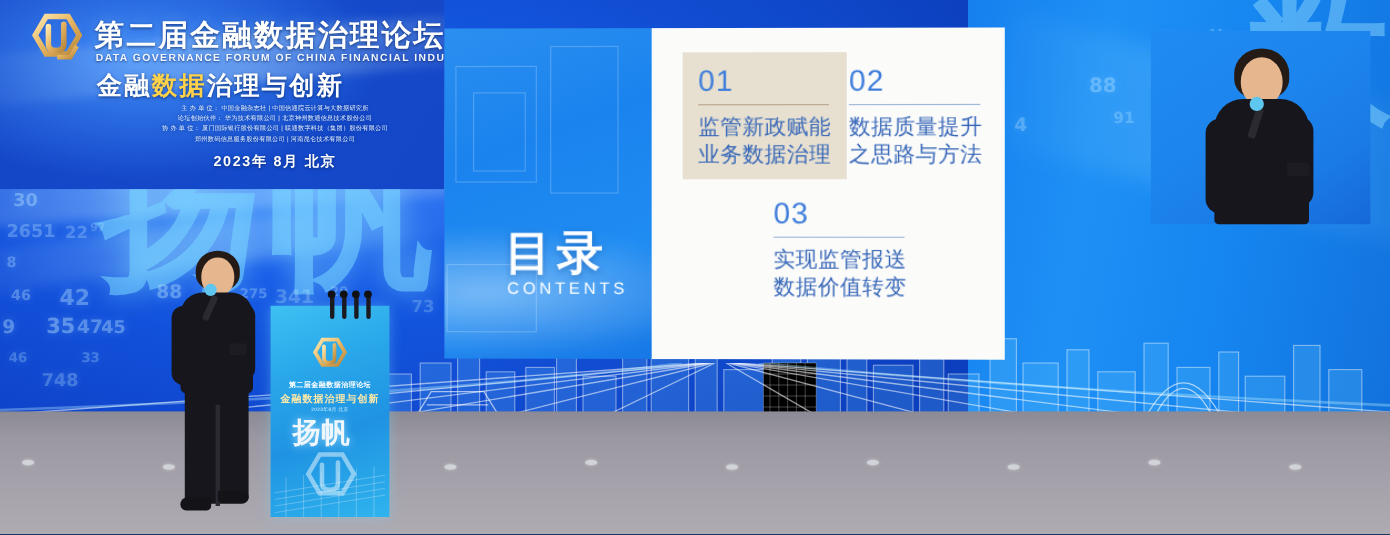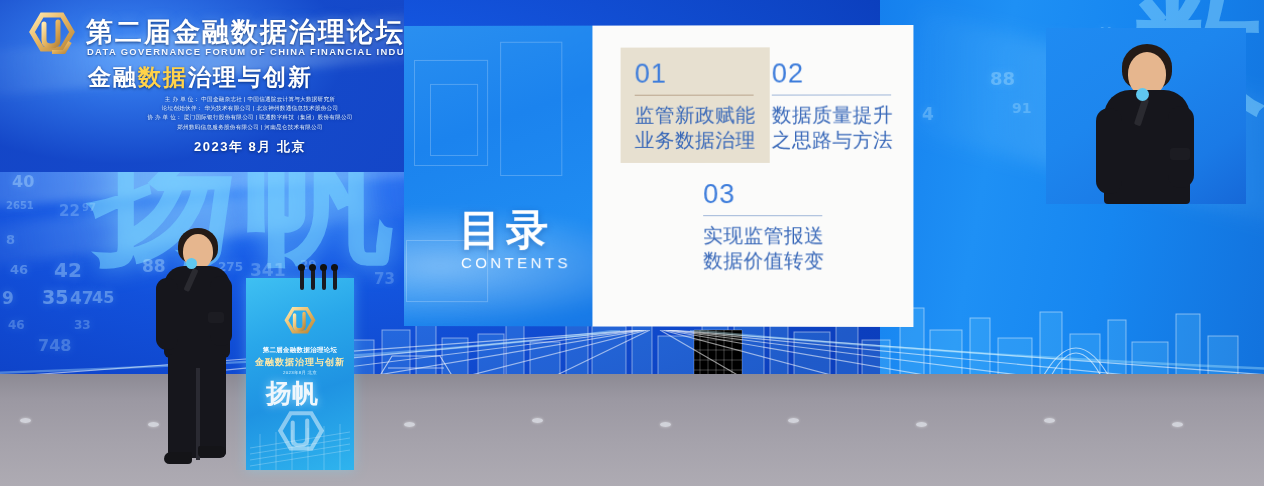--- a/index.html
+++ b/index.html
@@ -231,24 +231,24 @@
   <div class="calligraphy-right">数</div>
 
   <div id="numbers-layer">
       <div class="num" style="left: 8px; top: 62px; font-size: 13px; opacity: 0.55;">819</div>
       <div class="num" style="left: 58px; top: 88px; font-size: 11px; opacity: 0.5;">6437</div>
       <div class="num" style="left: 6px; top: 108px; font-size: 11px; opacity: 0.5;">17</div>
       <div class="num" style="left: 32px; top: 106px; font-size: 12px; opacity: 0.5;">68</div>
       <div class="num" style="left: 52px; top: 108px; font-size: 11px; opacity: 0.45;">23</div>
       <div class="num" style="left: 76px; top: 104px; font-size: 11px; opacity: 0.5;">15</div>
       <div class="num" style="left: 94px; top: 100px; font-size: 9px; opacity: 0.45;">4</div>
-      <div class="num" style="left: 12px; top: 172px; font-size: 16px; opacity: 0.6;">40</div>
+      <div class="num" style="left: 12px; top: 172px; font-size: 16px; opacity: 0.6;">30</div>
       <div class="num" style="left: 56px; top: 146px; font-size: 8px; opacity: 0.4;">87</div>
       <div class="num" style="left: 74px; top: 142px; font-size: 8px; opacity: 0.4;">43</div>
-      <div class="num" style="left: 6px; top: 200px; font-size: 10px; opacity: 0.5;">2651</div>
+      <div class="num" style="left: 6px; top: 200px; font-size: 16px; opacity: 0.5;">2651</div>
       <div class="num" style="left: 59px; top: 202px; font-size: 15px; opacity: 0.45;">22</div>
       <div class="num" style="left: 82px; top: 202px; font-size: 10px; opacity: 0.4;">97</div>
       <div class="num" style="left: 6px; top: 232px; font-size: 13px; opacity: 0.5;">8</div>
       <div class="num" style="left: 10px; top: 262px; font-size: 13px; opacity: 0.55;">46</div>
       <div class="num" style="left: 54px; top: 258px; font-size: 20px; opacity: 0.6;">42</div>
       <div class="num" style="left: 142px; top: 256px; font-size: 17px; opacity: 0.6;">88</div>
       <div class="num" style="left: 2px; top: 288px; font-size: 17px; opacity: 0.6;">9</div>
       <div class="num" style="left: 42px; top: 286px; font-size: 19px; opacity: 0.65;">35</div>
       <div class="num" style="left: 70px; top: 288px; font-size: 17px; opacity: 0.6;">47</div>
       <div class="num" style="left: 92px; top: 288px; font-size: 16px; opacity: 0.6;">45</div>

